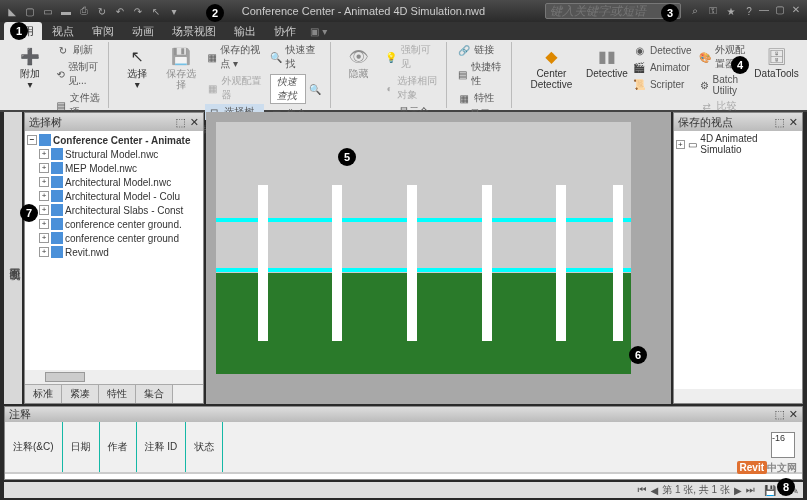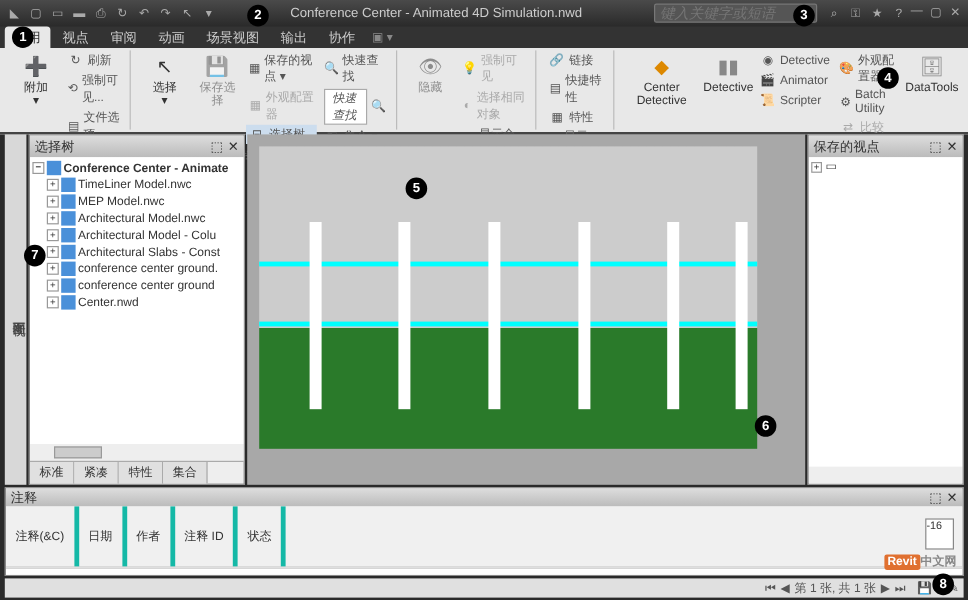--- a/index.html
+++ b/index.html
@@ -40,21 +40,21 @@
 .tree-tabs .ttab { padding: 2px 8px; font-size: 10px; border-right: 1px solid #aaa; background: #e0e0e0; }
 .viewport { flex: 1; position: relative; background: #a8a8a8; overflow: hidden; }
 .viewport .building { position: absolute; top: 10px; left: 10px; right: 40px; bottom: 30px; background: linear-gradient(#ccc 0%, #ccc 60%, #2a7a2a 60%, #2a7a2a 100%); }
 .building .floor { position: absolute; left: 0; right: 0; height: 4px; background: #0ff; }
 .building .col { position: absolute; top: 25%; bottom: 13%; width: 10px; background: #fff; }
 .saved-panel { width: 130px; }
 .saved-body { flex: 1; background: #fff; padding: 2px; font-size: 10px; }
 .saved-body .sv-item { display: flex; align-items: center; gap: 3px; }
 .comments { height: 74px; margin-top: 2px; }
 .comments .cheaders { display: flex; background: #f0f0f0; border-bottom: 1px solid #ccc; font-size: 10px; }
-.comments .cheaders span { padding: 18px 8px; border-right: 4px solid #14b8a6; }
+.comments .cheaders span { padding: 18px 8px; border-right: 1px solid #14b8a6; }
 .comments .cinput { height: 24px; background: #fff; border-top: 1px solid #ccc; margin-top: auto; }
 .statusbar { position: absolute; bottom: 2px; left: 4px; right: 4px; height: 16px; background: #e0e0e0; display: flex; align-items: center; font-size: 10px; color: #555; padding: 0 4px; }
 .statusbar .pager { margin-left: auto; display: flex; gap: 4px; align-items: center; }
 .logo { position: absolute; right: 10px; bottom: 25px; font-size: 10px; color: #e07030; font-weight: bold; }
 .callout { position: absolute; width: 18px; height: 18px; background: #000; color: #fff; border-radius: 50%; font-size: 11px; font-weight: bold; display: flex; align-items: center; justify-content: center; z-index: 100; }
 .rotval { position: absolute; right: 8px; bottom: 22px; width: 24px; height: 26px; background: #fff; border: 1px solid #888; font-size: 9px; text-align: right; padding-right: 13px; }
 </style>
 </head>
 <body>
 
@@ -270,21 +270,21 @@
       <div class="tree-body">
         <div class="tree-item root">
             <span class="exp">−</span>
             <span class="ticon"></span>
             <span>Conference Center - Animate</span>
           </div>
         <div style="padding-left:12px" id="tree-items">
             <div class="tree-item">
               <span class="exp">+</span>
               <span class="ticon"></span>
-              <span>TimeLiner Model.nwc</span>
+              <span>Structural Model.nwc</span>
             </div>
             <div class="tree-item">
               <span class="exp">+</span>
               <span class="ticon"></span>
               <span>MEP Model.nwc</span>
             </div>
             <div class="tree-item">
               <span class="exp">+</span>
               <span class="ticon"></span>
               <span>Architectural Model.nwc</span>
@@ -305,21 +305,21 @@
               <span>conference center ground.</span>
             </div>
             <div class="tree-item">
               <span class="exp">+</span>
               <span class="ticon"></span>
               <span>conference center ground</span>
             </div>
             <div class="tree-item">
               <span class="exp">+</span>
               <span class="ticon"></span>
-              <span>Center.nwd</span>
+              <span>Revit.nwd</span>
             </div>
           </div>
       </div>
       <div style="height:14px;background:#eee;overflow:hidden">
           <div style="width:40px;height:10px;background:#ccc;margin:2px 0 0 20px;border:1px solid #999"></div>
         </div>
       <div class="tree-tabs">
         <div class="ttab">标准</div>
         <div class="ttab">紧凑</div>
         <div class="ttab">特性</div>
@@ -343,20 +343,21 @@
     <div class="panel saved-panel">
       <div class="panel-header">
         <span>保存的视点</span>
         <span style="margin-left:auto">⬚</span>
         <span style="margin-left:4px">✕</span>
       </div>
       <div class="saved-body">
         <div class="sv-item">
           <span class="exp" style="border:1px solid #999;width:9px;height:9px;font-size:8px;text-align:center;line-height:8px">+</span>
           <span>▭</span>
+          <span>4D Animated Simulatio</span>
         </div>
       </div>
       <div style="height:14px;background:#eee"></div>
       <div class="rotval">-16</div>
     </div>
   </div>
 
   <div class="panel comments">
     <div class="panel-header">
       <span>注释</span>

